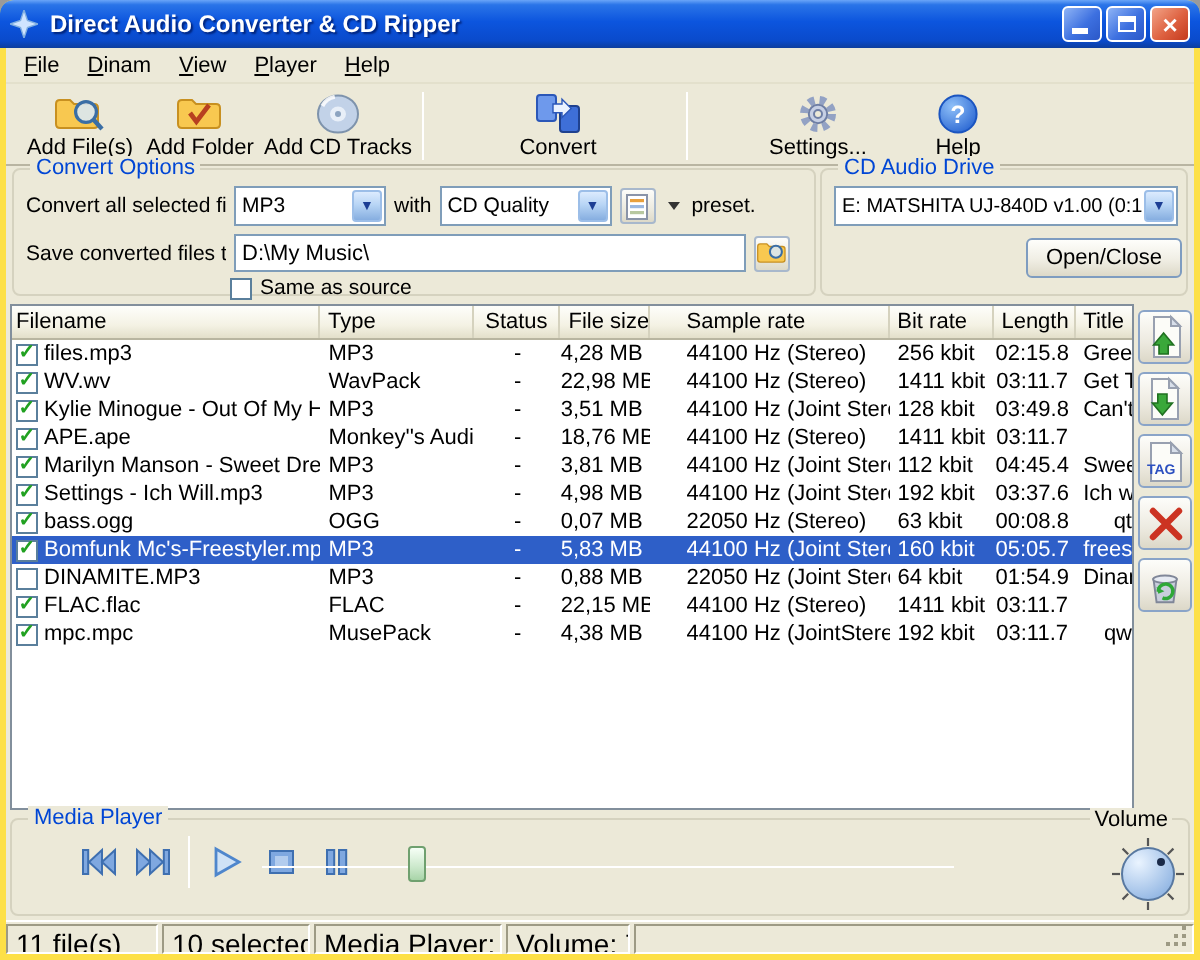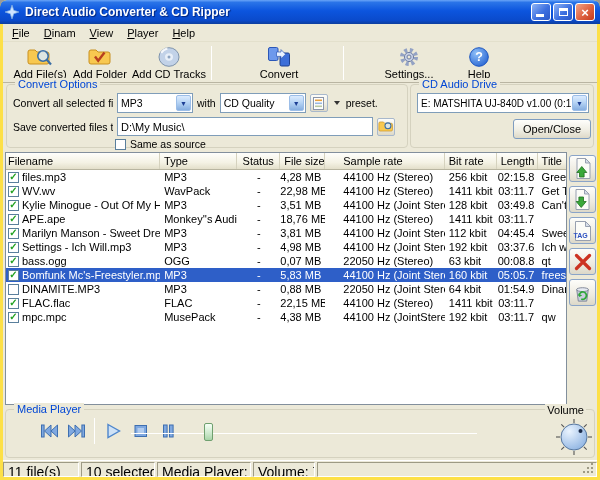--- a/index.html
+++ b/index.html
@@ -88,21 +88,21 @@
   .trow { display:flex; height:14px; align-items:center; overflow:hidden; }
   .trow.selected { background:#2E5FC8; color:#fff; }
   .cell { overflow:hidden; white-space:nowrap; }
   .c-file { width:158px; display:flex; align-items:center; gap:3px; padding-left:2px; }
   .c-type { width:79px; padding-left:4px; }
   .c-status { width:44px; text-align:center; }
   .c-size { width:46px; text-align:right; padding-right:4px; }
   .c-rate { width:110px; padding-left:6px;margin-left:12px; }
   .c-bit { width:53px; padding-left:4px; }
   .c-len { width:42px; text-align:center; padding-right:2px; }
-  .c-title { width:29px; padding-left:4px; }
+  .c-title { width:29px; padding-left:4px;text-align:right; }
   .rcb { flex:0 0 11px; width:11px; height:11px; background:#fff; border:1px solid #5A7F9C;
          display:inline-flex; align-items:center; justify-content:center; font-size:10px;
          font-weight:bold; color:#21A121; line-height:1; }
   .rcb::after { content:""; }
   .rcb.checked::after { content:"\2713"; }
 
   
   .sidebtn { position:absolute; left:566px; width:27px; height:27px; border:1px solid #8AA4C8;
     border-radius:3px; background:linear-gradient(180deg,#FDFDFA,#EDEAE0 60%,#DCD8C8);
     display:flex; align-items:center; justify-content:center; }

